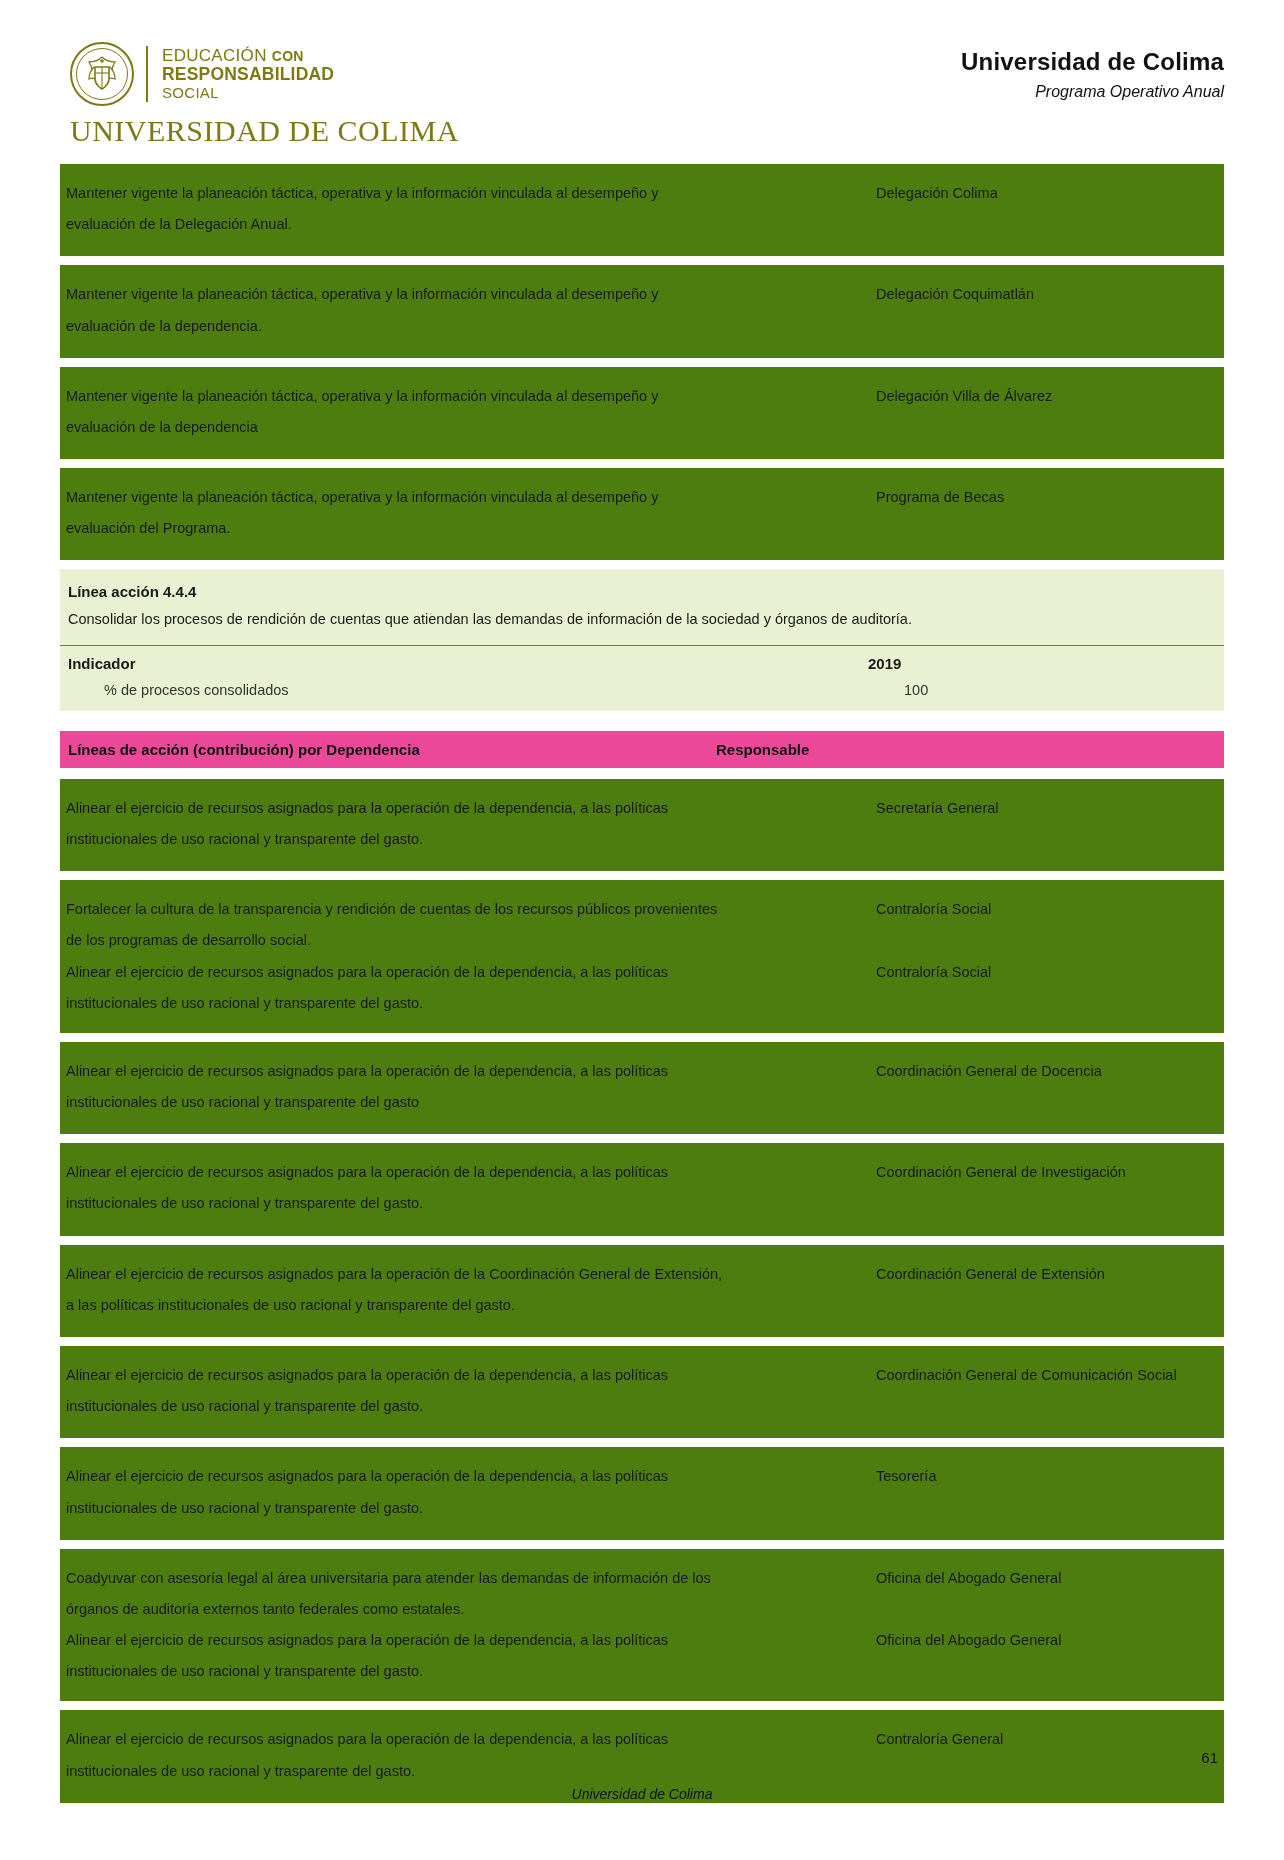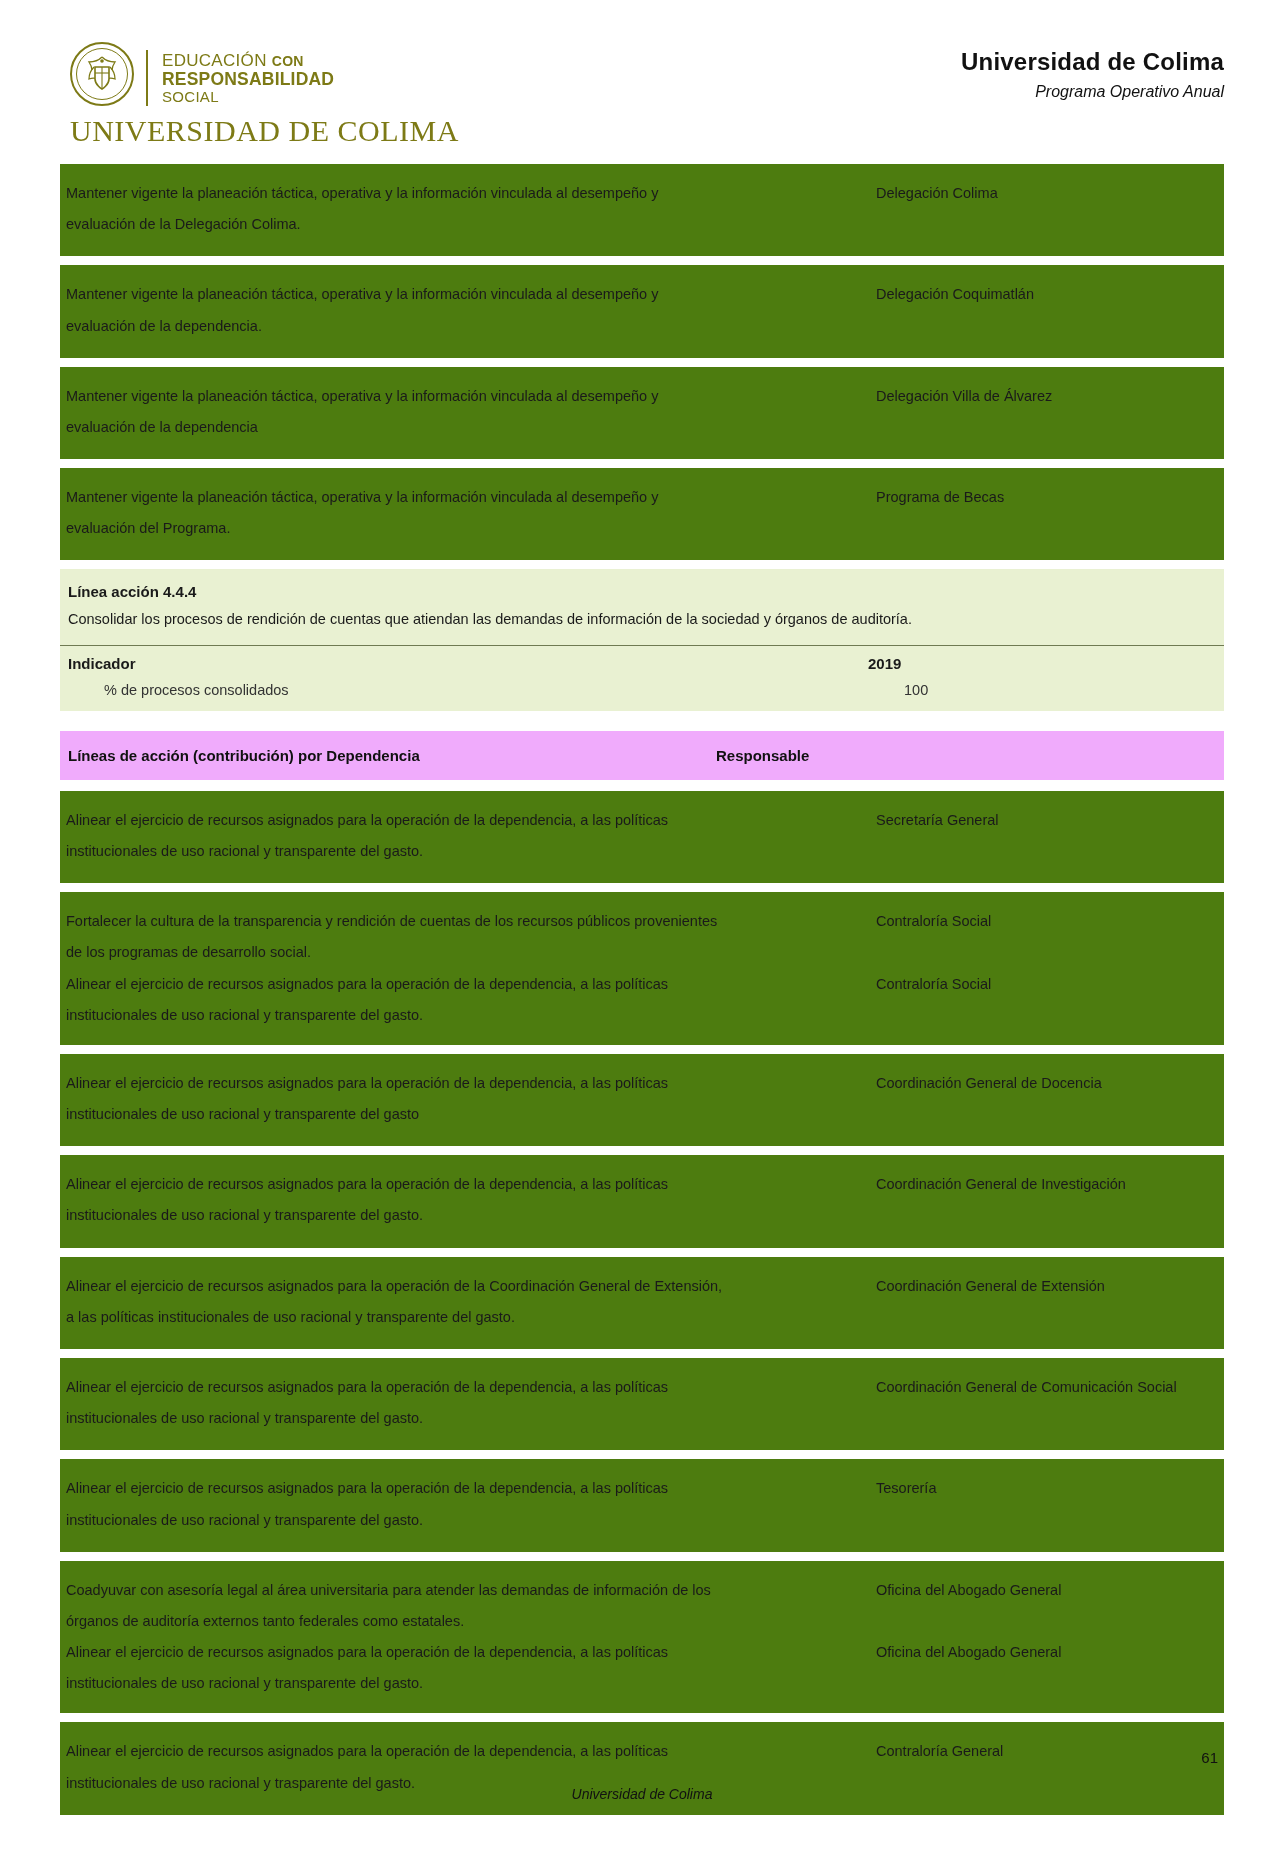--- a/index.html
+++ b/index.html
@@ -34,21 +34,21 @@
     box-sizing: border-box;
   }
 
   .brand {
     display: flex;
     flex-direction: column;
     margin-left: 10px;
   }
   .brand-top {
     display: flex;
-    align-items: flex-end;
+    align-items: center;
   }
   .seal {
     width: 64px;
     height: 64px;
     flex: 0 0 64px;
     position: relative;
   }
   .seal .ring {
     position: absolute;
     inset: 0;
@@ -189,24 +189,24 @@
     color: #333;
     padding: 5px 8px 13px 8px;
     font-size: 14.5px;
     margin-left: 36px;
   }
   .ind-label { flex: 0 0 800px; }
   .ind-year  { flex: 1 1 auto; }
 
   
   .section-bar {
-    background: #f0abfc;
+    background: #ec4899;
     display: flex;
     align-items: center;
-    padding: 16px 8px;
+    padding: 10px 8px;
     font-size: 15px;
     font-weight: bold;
     color: #111;
     margin-top: 20px;
     margin-bottom: 11px;
   }
   .section-bar .sb-left  { flex: 0 0 648px; }
   .section-bar .sb-right { flex: 1 1 auto; }
 
   
@@ -283,21 +283,21 @@
       <div class="header-subtitle">Programa Operativo Anual</div>
     </div>
   </div>
 
   <div class="content">
 
     <div>
       <div class="row">
         <div class="c-action">
           <span class="stack-line">Mantener vigente la planeación táctica, operativa y la información vinculada al desempeño y</span>
-          <span class="stack-line">evaluación de la Delegación Colima.</span>
+          <span class="stack-line">evaluación de la Delegación Anual.</span>
         </div>
         <div class="c-resp">Delegación Colima</div>
       </div>
 
       <div class="row">
         <div class="c-action">
           <span class="stack-line">Mantener vigente la planeación táctica, operativa y la información vinculada al desempeño y</span>
           <span class="stack-line">evaluación de la dependencia.</span>
         </div>
         <div class="c-resp">Delegación Coquimatlán</div>

